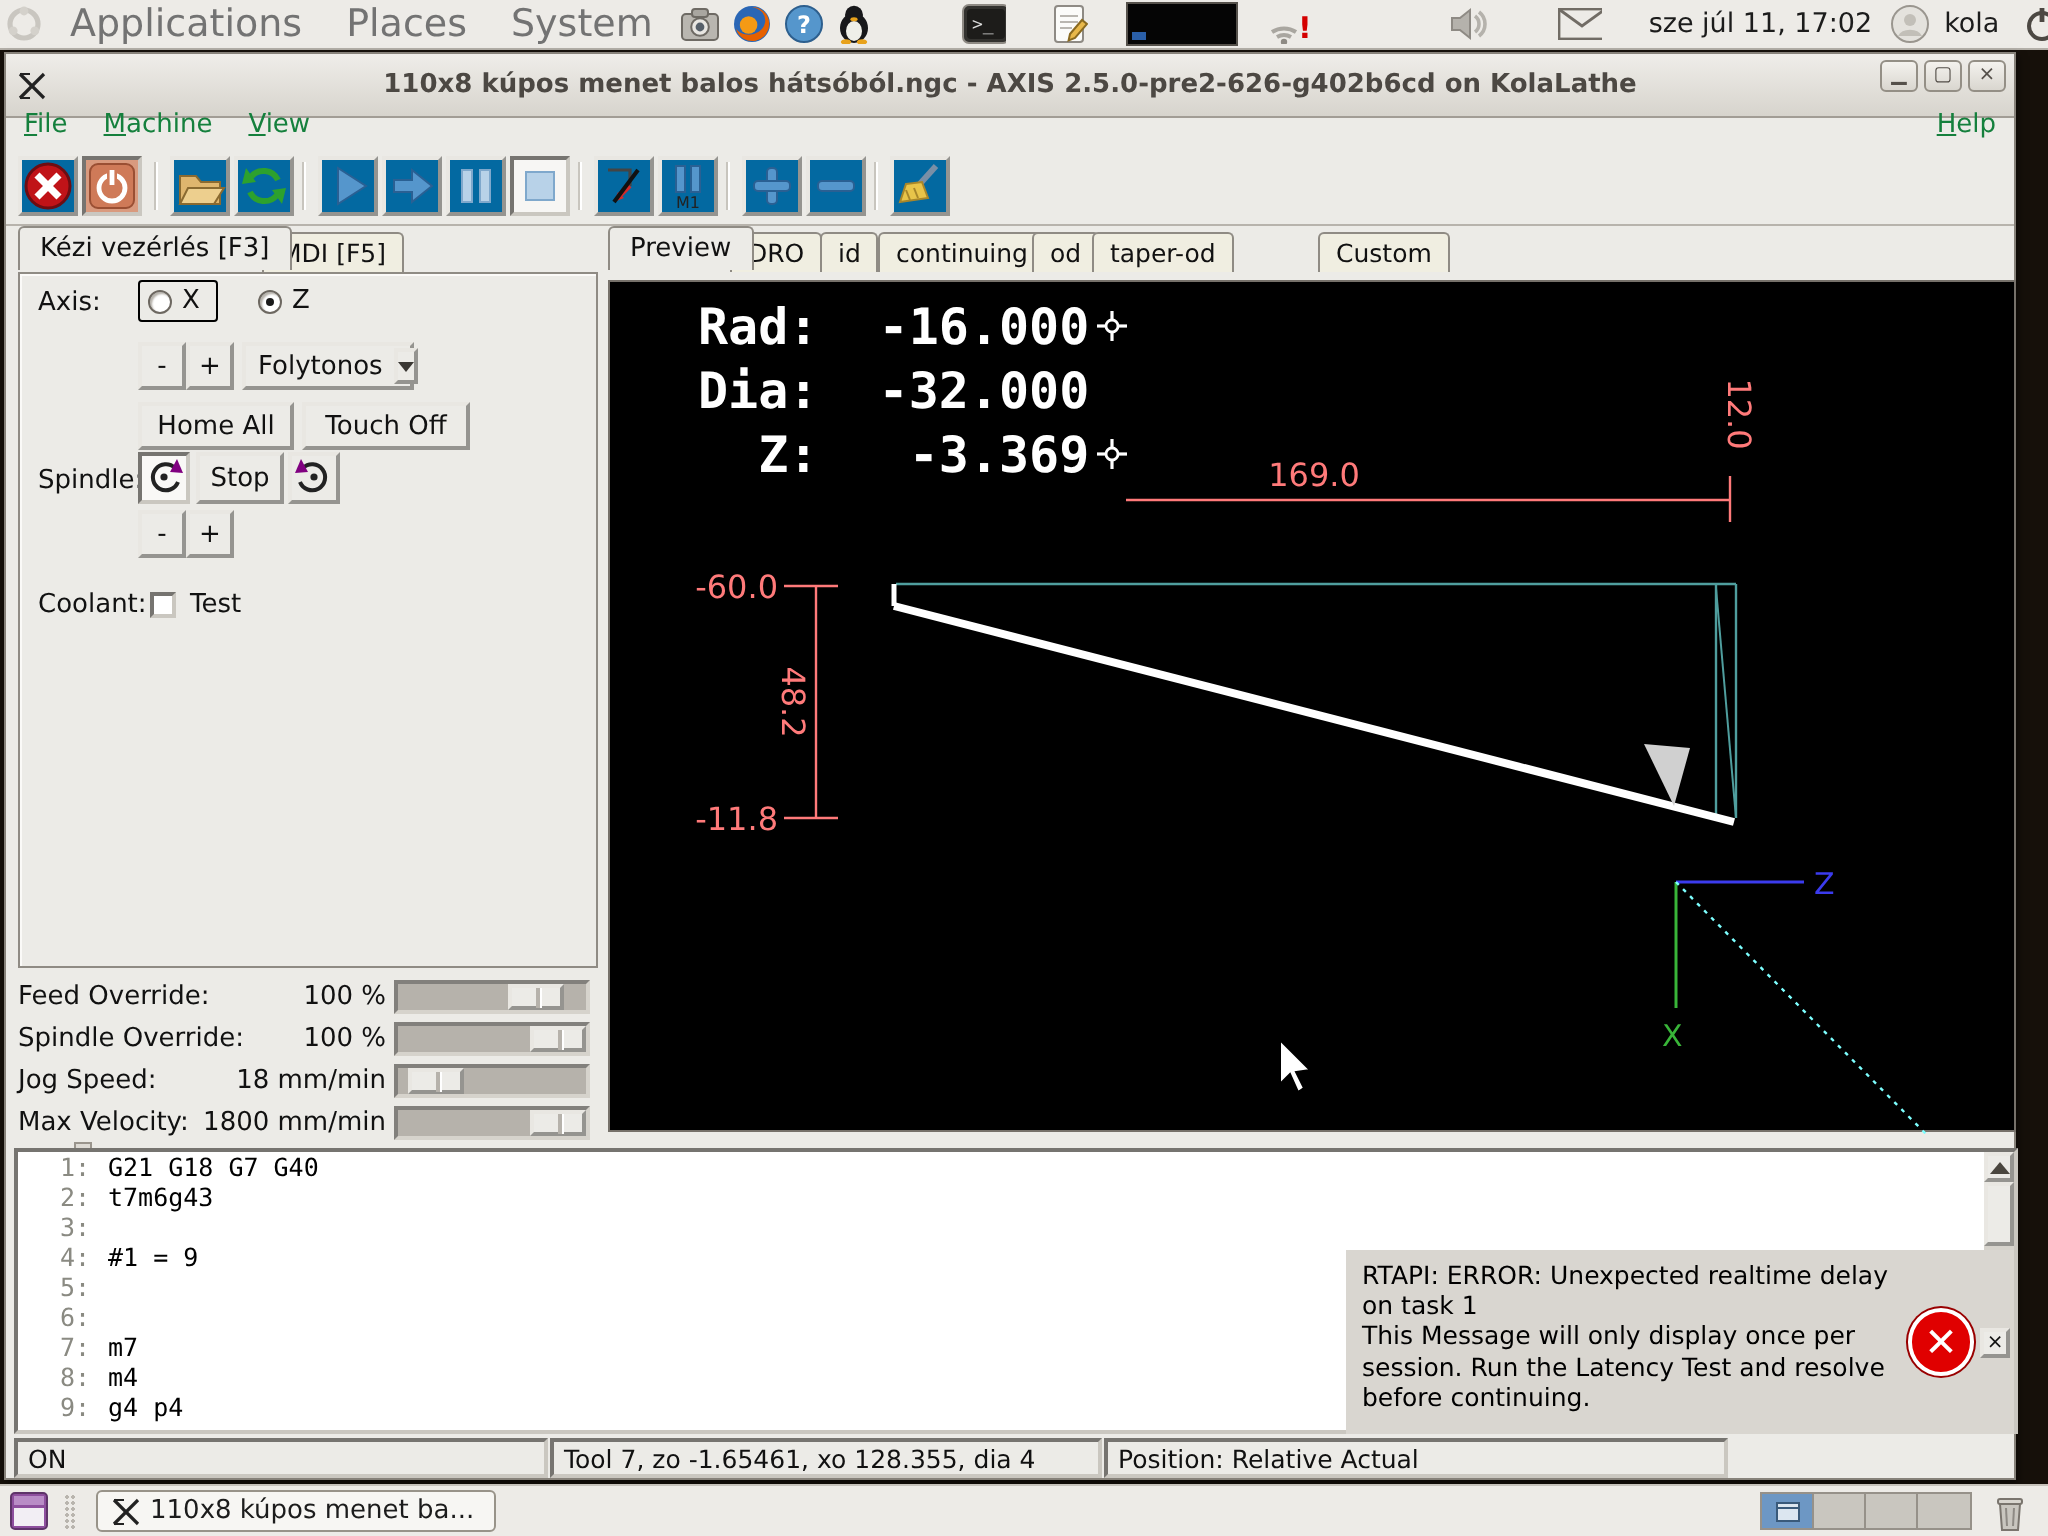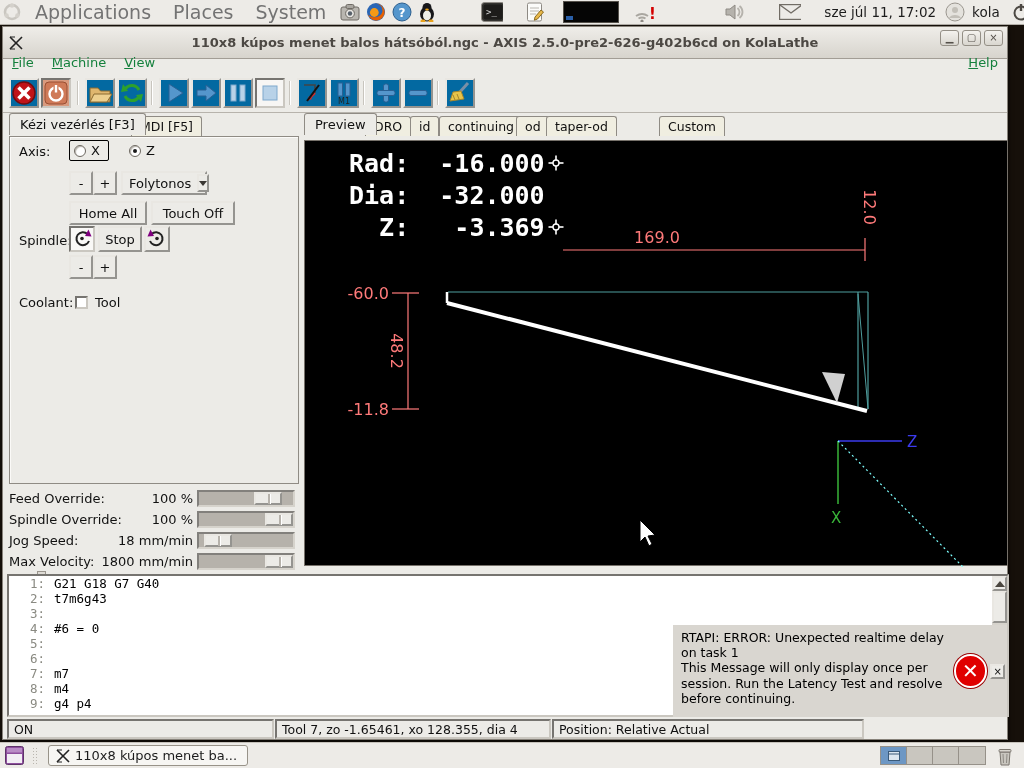--- a/index.html
+++ b/index.html
@@ -399,21 +399,21 @@
             <path d="M4.5,6 a6.5,6.5 0 1 1 -1.5,7" fill="none" stroke="#222" stroke-width="2"></path>
             <polygon points="3.5,1.5 7,8 0.5,8.5" fill="#800080"></polygon>
             <circle cx="10" cy="10.5" r="1.8" fill="#222"></circle>
           </svg>
       </button>
       <button class="tkbtn" style="left:66px; top:228px; width:24px; height:24px;">-</button>
       <button class="tkbtn" style="left:90px; top:228px; width:24px; height:24px;">+</button>
 
       <span class="fieldlabel" style="left:16px; top:268px;">Coolant:</span>
       <span class="checkbox" style="position:absolute; left:72px; top:269px;"></span>
-      <span class="fieldlabel" style="left:92px; top:268px;">Tool</span>
+      <span class="fieldlabel" style="left:92px; top:268px;">Test</span>
     </div>
 
     <div class="ovr-row" style="top:462px;">
       <span class="ovr-label">Feed Override:</span>
       <span class="ovr-value">100 %</span>
       <span class="trough">
           <span class="sl-handle" style="left:55px;"></span>
         </span>
     </div>
     <div class="ovr-row" style="top:483px;">
@@ -515,21 +515,21 @@
       <div class="gline">
           <span class="gnum">2:</span>
           <span class="gcode-txt">t7m6g43</span>
         </div>
       <div class="gline">
           <span class="gnum">3:</span>
           <span class="gcode-txt"></span>
         </div>
       <div class="gline">
           <span class="gnum">4:</span>
-          <span class="gcode-txt">#6 = 0</span>
+          <span class="gcode-txt">#1 = 9</span>
         </div>
       <div class="gline">
           <span class="gnum">5:</span>
           <span class="gcode-txt"></span>
         </div>
       <div class="gline">
           <span class="gnum">6:</span>
           <span class="gcode-txt"></span>
         </div>
       <div class="gline">

